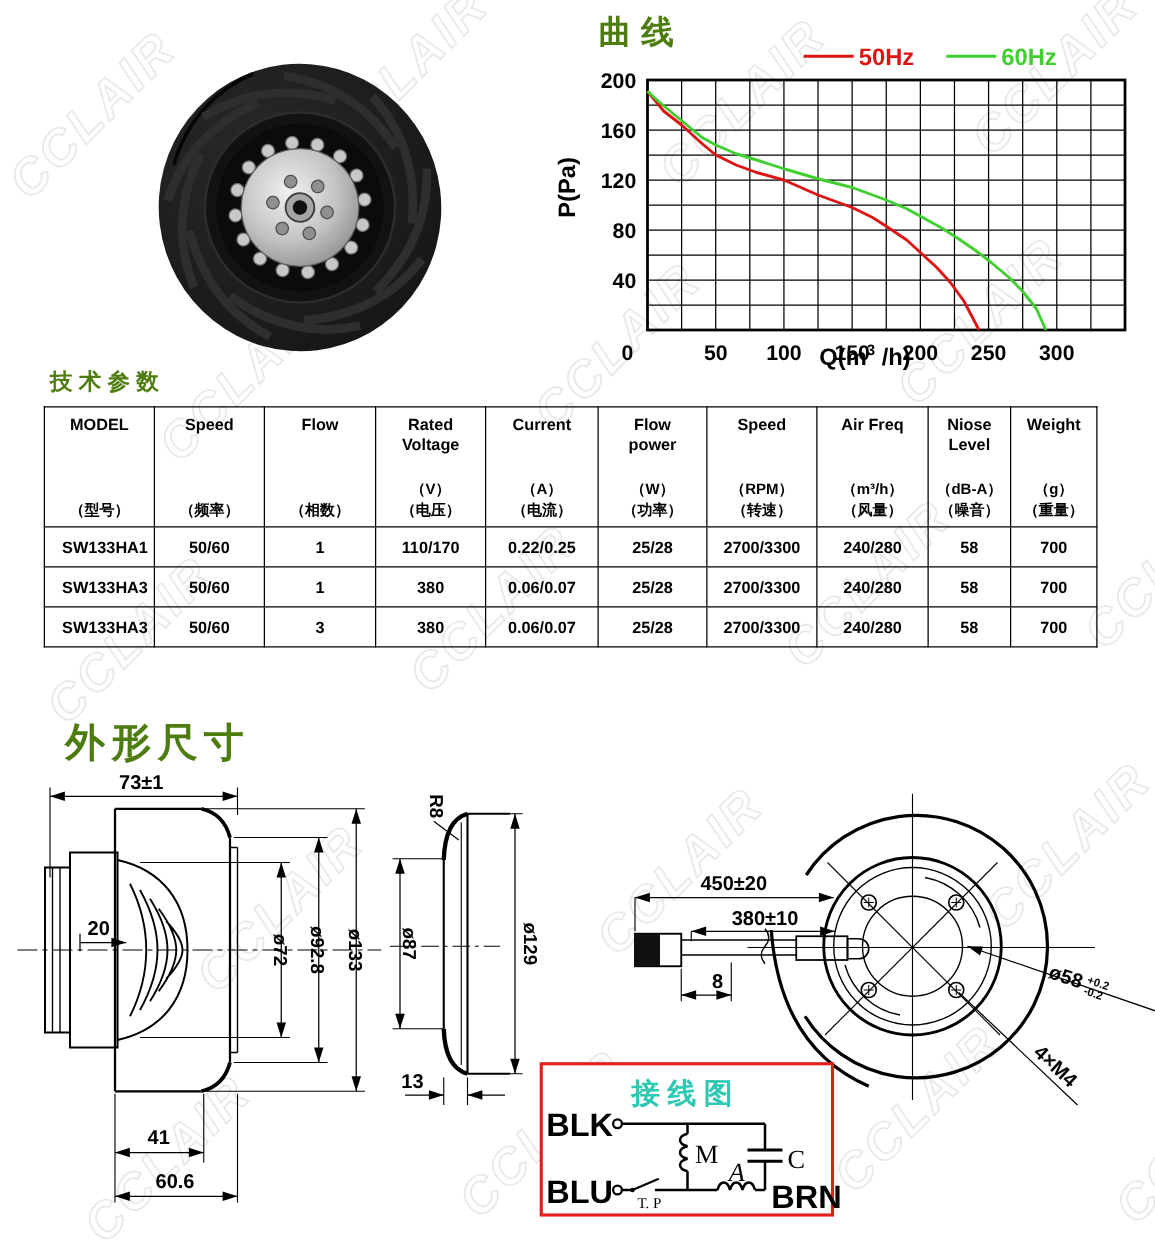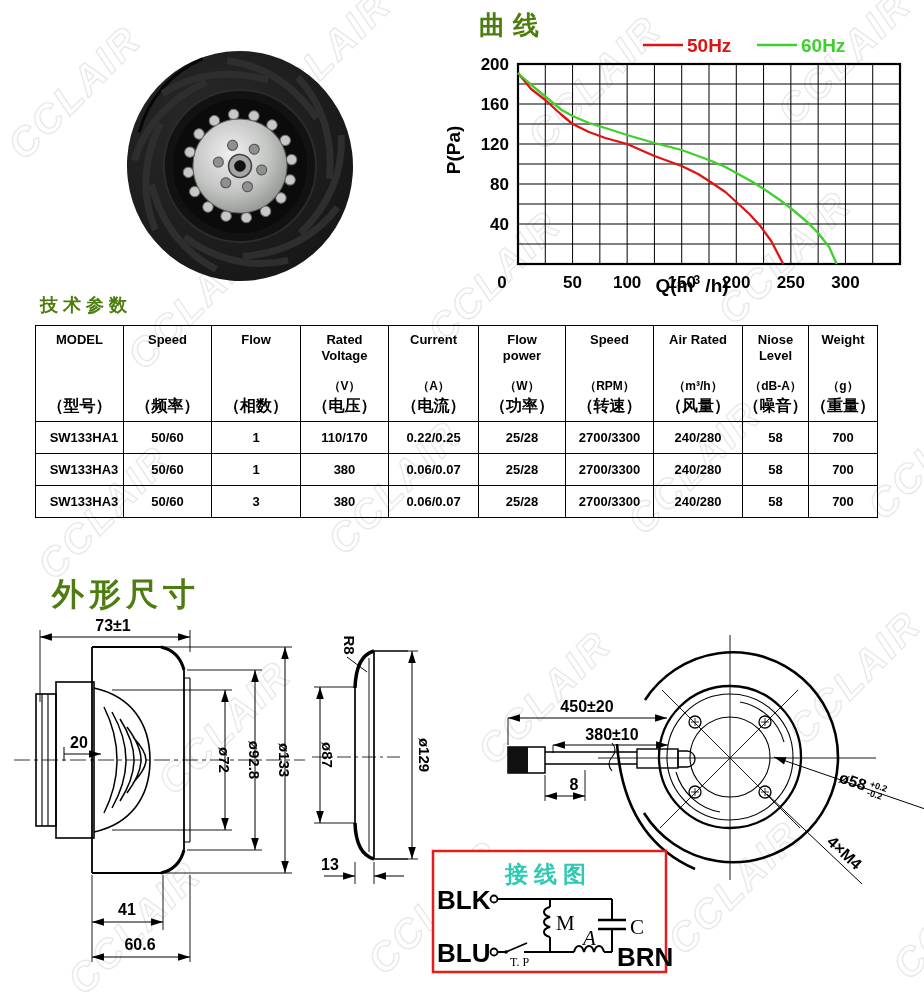--- a/index.html
+++ b/index.html
@@ -25,21 +25,21 @@
   #table-box{left:35px;top:325px;width:842px}
   #spec-table{border-collapse:collapse;width:842px;table-layout:fixed}
   #spec-table td,#spec-table th{border:1.6px solid #000;padding:0;text-align:center;
       font-size:13px;font-weight:700;overflow:hidden}
   #spec-table thead td{height:95px;vertical-align:top}
   #spec-table tbody td{height:31px}
   .hcell{display:flex;flex-direction:column;justify-content:space-between;height:95px;
       padding:6px 0 4px 0;box-sizing:border-box}
   .hcell .en{white-space:pre-line;line-height:1.25;font-size:13px}
   .hcell .un{font-size:12px;line-height:1.4}
-  .hcell .zh{font-size:16px;line-height:1.4}
+  .hcell .zh{font-size:12px;line-height:1.4}
   .cell-model{text-align:center;padding-left:9px!important}
   
   #draw-box{left:0;top:595px;width:924px;height:397px}
   #draw-svg text{font-family:"Liberation Sans","DejaVu Sans",sans-serif}
   #draw-svg .dim{font-size:16px;font-weight:600}
   #draw-svg .dimr{font-size:15px;font-weight:600}
   #draw-svg .tol{font-size:9px;font-weight:700}
   #draw-svg .wbig{font-size:26px;font-weight:700}
   #draw-svg .wser{font-family:"Liberation Serif","DejaVu Serif",serif;font-size:21px}
   #draw-svg .wsm{font-family:"Liberation Serif","DejaVu Serif",serif;font-size:12px}
@@ -262,21 +262,21 @@
             <div class="hcell">
               <div class="en">Speed</div>
               <div>
                 <div class="un">（RPM）</div>
                 <div class="zh">（转速）</div>
               </div>
             </div>
           </td>
           <td>
             <div class="hcell">
-              <div class="en">Air Rated</div>
+              <div class="en">Air Freq</div>
               <div>
                 <div class="un">（m³/h）</div>
                 <div class="zh">（风量）</div>
               </div>
             </div>
           </td>
           <td>
             <div class="hcell">
               <div class="en">Niose
 Level</div>

